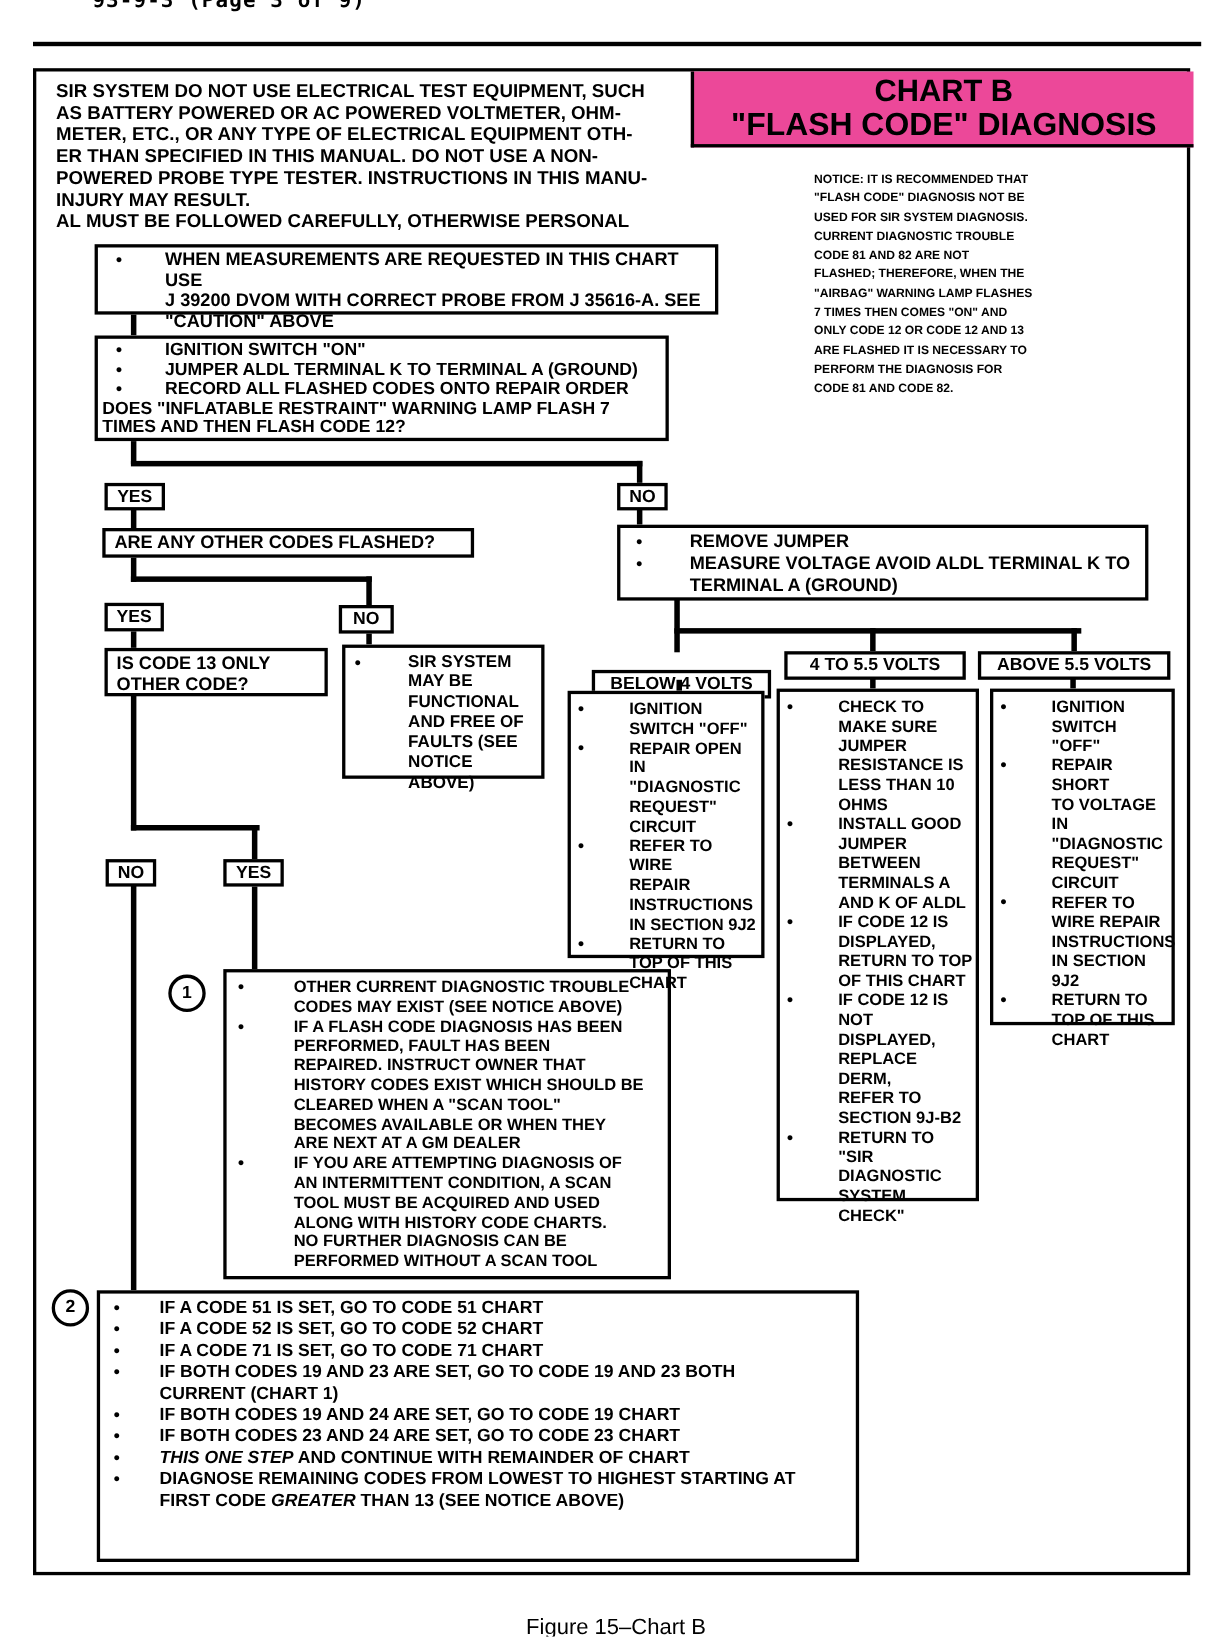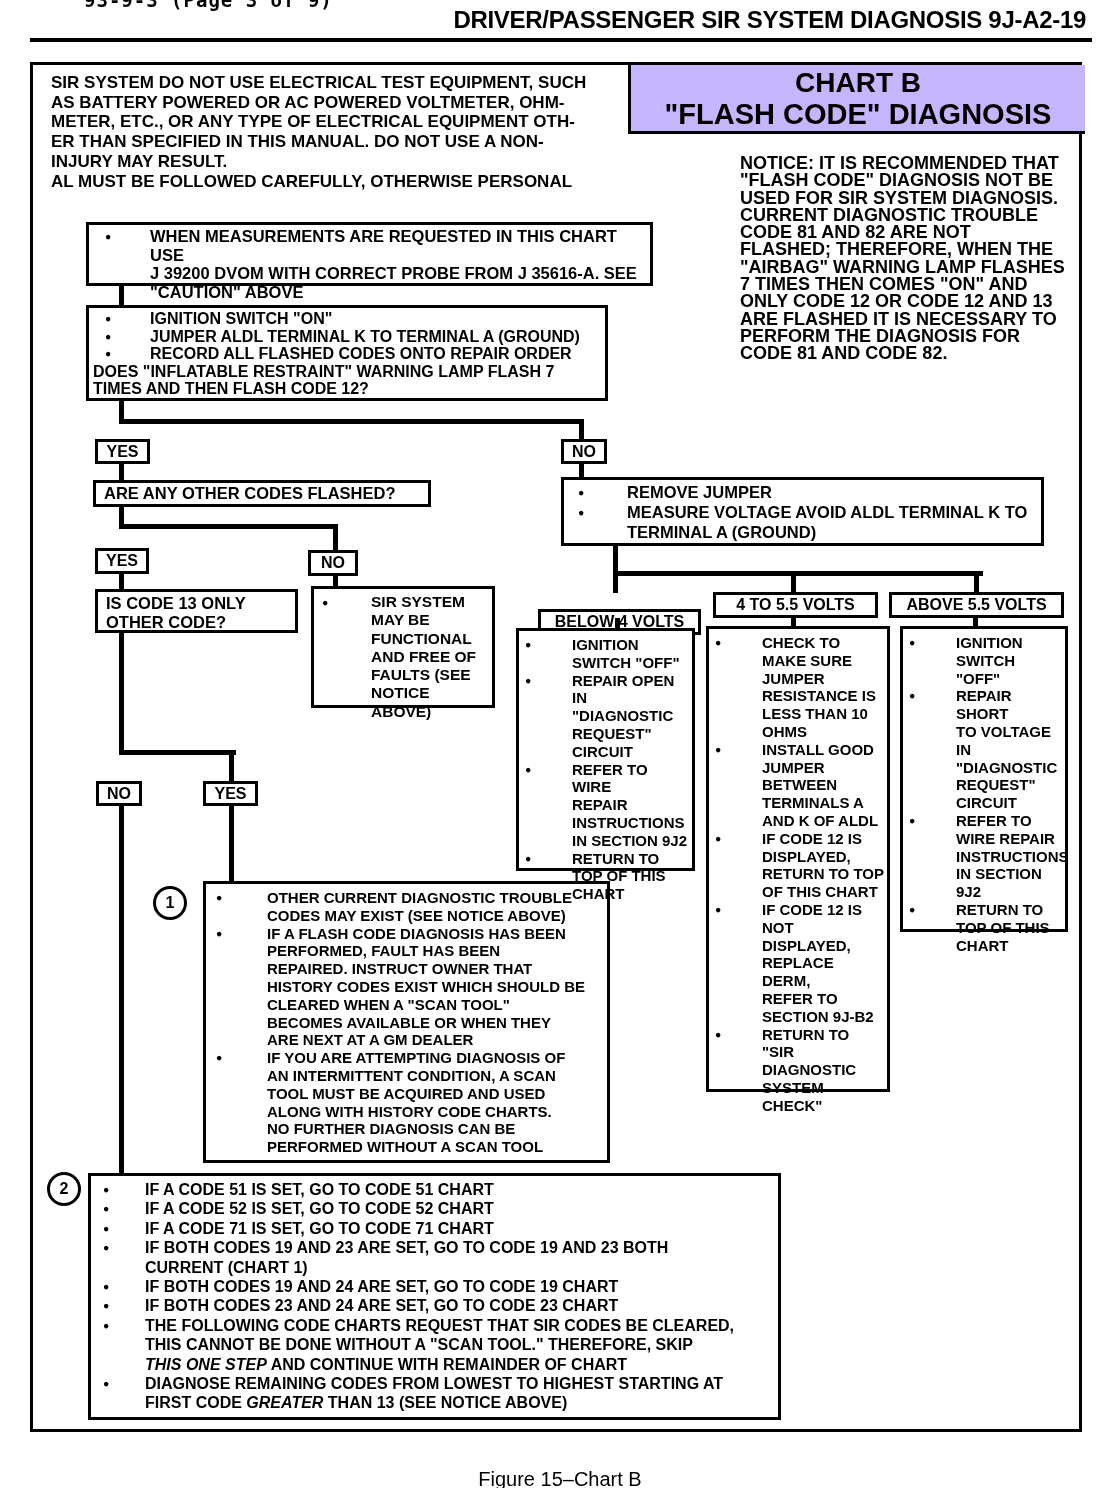--- a/index.html
+++ b/index.html
@@ -7,24 +7,24 @@
         font-family:"Liberation Sans",sans-serif;font-weight:bold;color:#000;}
   .corner-note{position:absolute;left:84px;top:-11px;font-family:"DejaVu Sans Mono",monospace;
         font-size:19px;font-weight:bold;letter-spacing:1px;}
   .header-title{position:absolute;right:34px;top:6px;font-size:24px;letter-spacing:-0.3px;}
   .header-rule{position:absolute;left:30px;top:38px;width:1062px;height:4px;background:#000;}
   .chart{position:absolute;left:30px;top:62px;width:1052px;height:1370px;border:3px solid #000;box-sizing:border-box;}
   .node{position:absolute;border:3px solid #000;background:#fff;box-sizing:border-box;}
   .conn{position:absolute;background:#000;}
   .caution{position:absolute;left:18px;top:8px;width:585px;font-size:17px;line-height:19.7px;white-space:nowrap;}
   .title-box{position:absolute;left:595px;top:0;width:457px;height:69px;border-left:3px solid #000;
-        border-bottom:3px solid #000;box-sizing:border-box;text-align:center;background:#c4b5fd;}
+        border-bottom:3px solid #000;box-sizing:border-box;text-align:center;background:#ec4899;}
   .title-l1{font-size:28px;line-height:32px;margin-top:2px;}
   .title-l2{font-size:29px;line-height:31px;}
-  .notice{position:absolute;left:707px;top:90px;width:345px;font-size:18px;line-height:17.3px;white-space:nowrap;}
+  .notice{position:absolute;left:707px;top:90px;width:345px;font-size:11px;line-height:17.3px;white-space:nowrap;}
   .bi{display:flex;align-items:flex-start;}
   .bt{flex:0 0 auto;font-size:10.5px;line-height:inherit;}
   .bx{white-space:pre-line;margin-left:25px;}
   .boxA{left:53px;top:157px;width:567px;height:64px;font-size:16.5px;line-height:18.5px;padding:2px 4px;}
   .boxA .bi{padding-left:12px;} .boxA .bt{width:20px;}
   .boxB{left:53px;top:240px;width:522px;height:96px;font-size:16px;line-height:17.5px;padding:2px 4px;}
   .boxB .bi{padding-left:12px;} .boxB .bt{width:20px;}
   .qline{white-space:pre-line;}
   .dec{display:flex;align-items:center;justify-content:center;font-size:16px;}
   .qbox{font-size:16.5px;display:flex;align-items:center;padding-left:8px;box-sizing:border-box;}
@@ -44,30 +44,30 @@
         display:flex;align-items:center;justify-content:center;font-size:16px;background:#fff;}
   .figcap{position:absolute;left:0;top:1440px;width:1120px;text-align:center;font-size:20px;font-weight:normal;margin-top:28px;}
   i{font-style:italic;}
 </style>
 </head>
 <body>
 
 <div class="page">
 
   <div class="corner-note">93-9-3 (Page 3 of 9)</div>
-  <div class="header-title">DRIVER/PASSENGER SIR SYSTEM DIAGNOSIS 9J-A2-19</div>
   <div class="header-rule"></div>
 
   <div class="chart">
 
     <div class="caution">
         <div>SIR SYSTEM DO NOT USE ELECTRICAL TEST EQUIPMENT, SUCH</div>
         <div>AS BATTERY POWERED OR AC POWERED VOLTMETER, OHM-</div>
         <div>METER, ETC., OR ANY TYPE OF ELECTRICAL EQUIPMENT OTH-</div>
         <div>ER THAN SPECIFIED IN THIS MANUAL. DO NOT USE A NON-</div>
+        <div>POWERED PROBE TYPE TESTER. INSTRUCTIONS IN THIS MANU-</div>
         <div>INJURY MAY RESULT.</div>
         <div>AL MUST BE FOLLOWED CAREFULLY, OTHERWISE PERSONAL</div>
       </div>
 
     <div class="title-box">
       <div class="title-l1">CHART B</div>
       <div class="title-l2">"FLASH CODE" DIAGNOSIS</div>
     </div>
 
     <div class="notice">
@@ -202,23 +202,21 @@
         <div class="bi">
           <span class="bt">●</span>
           <span class="bx"><span>IF BOTH CODES 19 AND 24 ARE SET, GO TO CODE 19 CHART</span></span>
         </div>
         <div class="bi">
           <span class="bt">●</span>
           <span class="bx"><span>IF BOTH CODES 23 AND 24 ARE SET, GO TO CODE 23 CHART</span></span>
         </div>
         <div class="bi">
           <span class="bt">●</span>
-          <span class="bx"><span>THE FOLLOWING CODE CHARTS REQUEST THAT SIR CODES BE CLEARED,
-THIS CANNOT BE DONE WITHOUT A "SCAN TOOL."  THEREFORE, SKIP
-</span><i>THIS ONE STEP</i><span> AND CONTINUE WITH REMAINDER OF CHART</span></span>
+          <span class="bx"><i>THIS ONE STEP</i><span> AND CONTINUE WITH REMAINDER OF CHART</span></span>
         </div>
         <div class="bi">
           <span class="bt">●</span>
           <span class="bx"><span>DIAGNOSE REMAINING CODES FROM LOWEST TO HIGHEST STARTING AT
 FIRST CODE </span><i>GREATER</i><span> THAN 13 (SEE NOTICE ABOVE)</span></span>
         </div>
       </div>
 
     <div class="conn" style="left:546px;top:398px;width:5px;height:14px;"></div>
     <div class="node rj">

